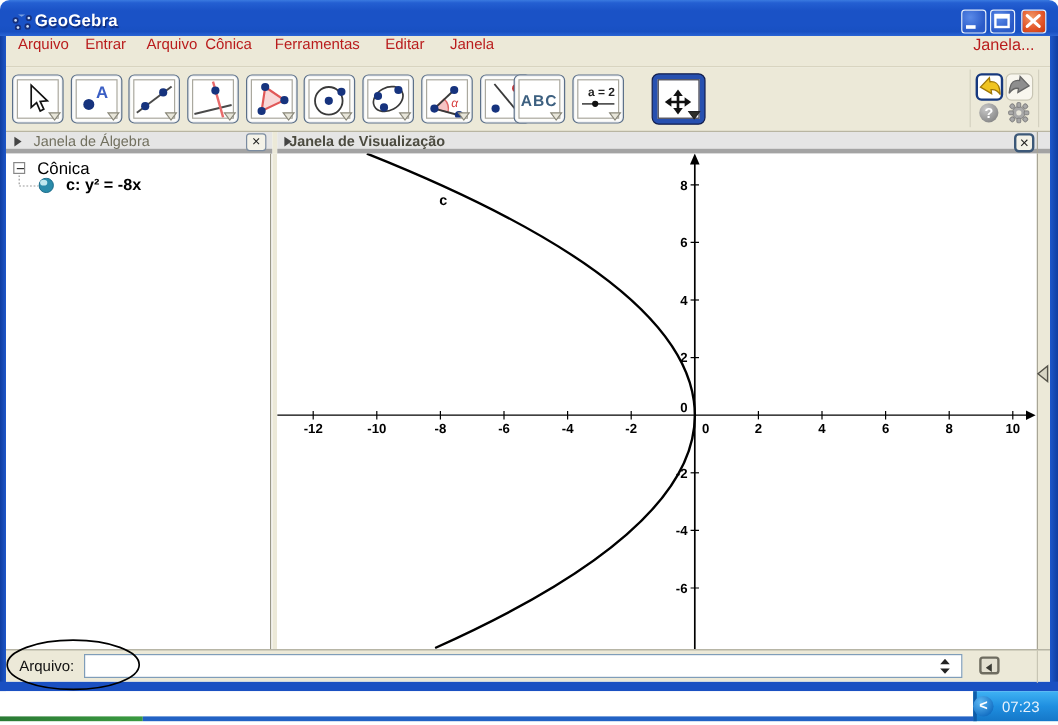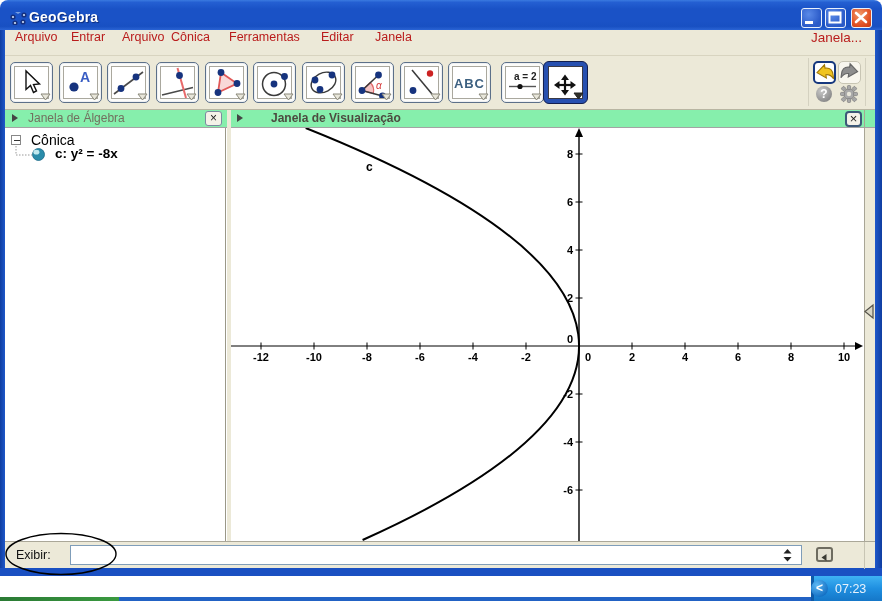--- a/index.html
+++ b/index.html
@@ -35,21 +35,21 @@
   box-shadow:inset 0 0 0 1px #eef0f2; }
 .tb .inner { position:absolute; left:3px; top:3px; right:3px; bottom:3px;
   border:1px solid #aaa89e; background:#fff; }
 .tb.sel { border:1px solid #131f4e; background:#2750b0; box-shadow:none;
   width:45px; height:43px; top:5px; border-radius:6px; }
 .tb.sel .inner { left:4px; top:4px; right:4px; bottom:4px; border:1px solid #3a3a46; }
 .tb svg.icon { position:absolute; left:4px; top:4px; }
 .dd { position:absolute; right:1px; bottom:1px; }
 
 
-.phead { top:110px; height:18px; background:#86efac; border-bottom:1px solid #a3a3a3;
+.phead { top:110px; height:18px; background:#e5e5e5; border-bottom:4px solid #a3a3a3;
   font-size:12px; font-weight:bold; }
 #phead-alg { left:5px; width:222px; color:#72705f; font-weight:normal; }
 #phead-vis { left:231px; width:644px; color:#4c4b40; }
 .phx { position:absolute; top:1px; width:17px; height:15px; border:1px solid #7a8ba0;
   border-radius:3px; background:#f4f2e8; color:#222; font-size:12px; font-weight:normal;
   text-align:center; line-height:13px; }
 .parrow { position:absolute; top:4px; width:0; height:0;
   border-left:6px solid #444; border-top:4.5px solid transparent; border-bottom:4.5px solid transparent; }
 
 
@@ -238,31 +238,31 @@
       <svg class="icon" width="33" height="31">
           <line x1="7" y1="3" x2="27" y2="27" stroke="#3a3a3a" stroke-width="1.5"></line>
           <circle cx="8" cy="23.5" r="3.4" fill="#16337e"></circle>
           <circle cx="25" cy="6.5" r="3.2" fill="#cc2222"></circle>
         </svg>
       <svg class="dd" width="11" height="8">
           <path d="M1,1 L10,1 L5.5,7 Z" fill="#e8e6da" stroke="#8a887a" stroke-width="1"></path>
         </svg>
     </div>
 
-    <div class="tb" style="left:443px">
+    <div class="tb" style="left:423px">
         <div class="inner"></div>
       <svg class="icon" width="33" height="31">
           <text x="1" y="21" font-size="13" font-weight="bold" fill="#3d6080" letter-spacing="0.8">ABC</text>
         </svg>
       <svg class="dd" width="11" height="8">
           <path d="M1,1 L10,1 L5.5,7 Z" fill="#e8e6da" stroke="#8a887a" stroke-width="1"></path>
         </svg>
     </div>
 
-    <div class="tb" style="left:496px">
+    <div class="tb" style="left:472px">
         <div class="inner"></div>
       <svg class="icon" width="33" height="31">
           <text x="8" y="13" font-size="10" font-weight="bold" fill="#222">a = 2</text>
           <line x1="3" y1="19.5" x2="30" y2="19.5" stroke="#555" stroke-width="1.4"></line>
           <circle cx="14" cy="19.5" r="2.6" fill="#111"></circle>
         </svg>
       <svg class="dd" width="11" height="8">
           <path d="M1,1 L10,1 L5.5,7 Z" fill="#e8e6da" stroke="#8a887a" stroke-width="1"></path>
         </svg>
     </div>
@@ -317,21 +317,21 @@
     </svg>
   </div>
 
   <div class="abs phead" id="phead-alg">
     <i class="parrow" style="left:7px"></i>
     <span style="position:absolute;left:23px;top:1px">Janela de Álgebra</span>
     <div class="phx" style="left:200px">×</div>
   </div>
   <div class="abs phead" id="phead-vis">
     <i class="parrow" style="left:6px"></i>
-    <span style="position:absolute;left:40px;top:1px">Janela de Visualização</span>
+    <span style="position:absolute;left:10px;top:1px">Janela de Visualização</span>
     <div class="phx" style="left:614px;border:2px solid #3c5878;height:16px;line-height:11px;border-radius:4px;font-size:13px;color:#222">×</div>
     <div style="position:absolute;left:633px;top:0;width:1px;height:18px;background:#a8a596"></div>
   </div>
 
   <div class="abs" style="left:227px;top:110px;width:4px;height:18px;background:#ece9d8"></div>
 
   <div class="abs" id="alg-body"></div>
   <div class="abs" id="divider"></div>
   <div class="abs" id="gfx-body"></div>
   <div class="abs" id="side-strip"></div>
@@ -402,21 +402,21 @@
         <text x="342" y="270">-2</text>
       <text x="342" y="318">-4</text>
         <text x="342" y="366">-6</text>
     </g>
 
     <path d="M74.7,0 Q591.3,206 131.6,412" fill="none" stroke="#000" stroke-width="2"></path>
     <text x="135" y="43" font-size="12" font-weight="bold" fill="#000">c</text>
   </svg>
 
   <div class="abs" id="inputbar">
-    <span id="entrada">Exibir:</span>
+    <span id="entrada">Arquivo:</span>
     <div id="infield"></div>
     <svg style="position:absolute;left:778px;top:7px" width="9" height="13">
       <path d="M4.5,0 L8.5,4.5 L0.5,4.5 Z" fill="#222"></path>
       <path d="M4.5,12.5 L8.5,8 L0.5,8 Z" fill="#222"></path>
     </svg>
     <div style="position:absolute;left:859px;top:0;width:1px;height:27px;background:#c8c5b4"></div>
     <div id="lbtn"><svg width="13" height="11">
           <path d="M8.5,2 L8.5,9 L3.5,5.5 Z" fill="#3a3a34"></path>
         </svg></div>
   </div>

